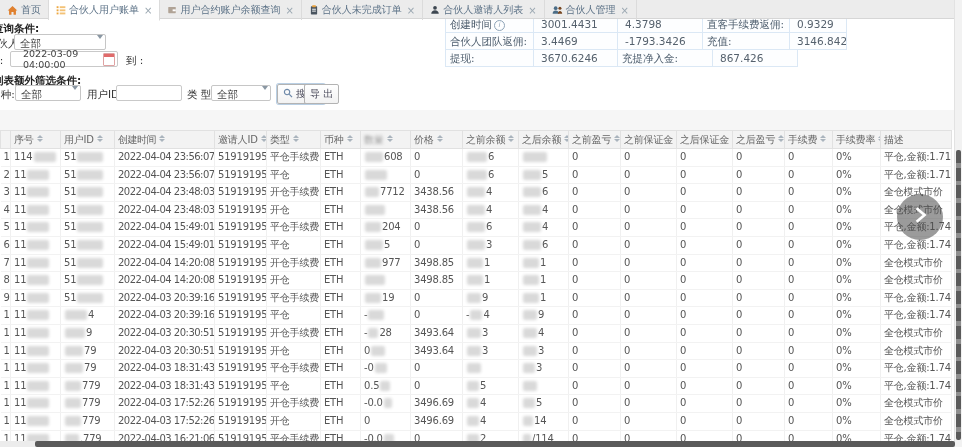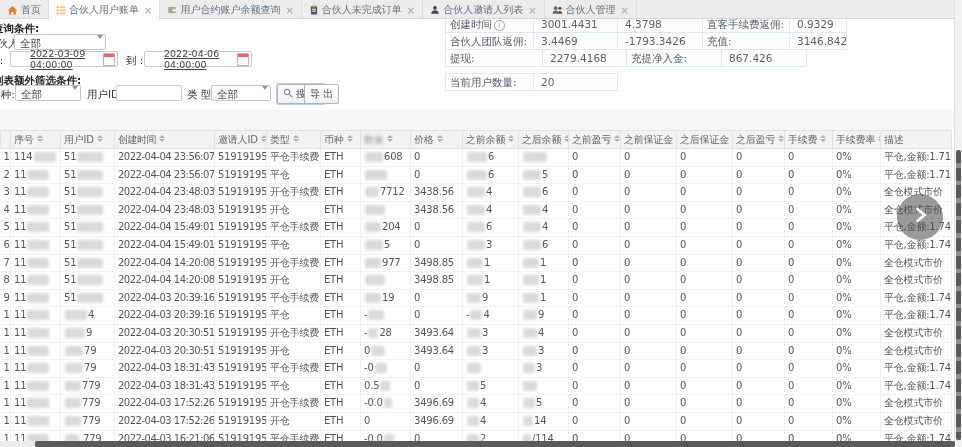--- a/index.html
+++ b/index.html
@@ -15,22 +15,22 @@
   
   .fpane{position:absolute;top:18px;left:0;width:445px;height:108px;font-size:10.5px;color:#333;background:#fff;}
   .flabel{position:absolute;white-space:nowrap;}
   .ftitle{font-weight:bold;color:#222;}
   .sel{position:absolute;background:#fff;border:1px solid #c6c6c6;height:16px;line-height:16px;
        padding:0 2px 0 5px;color:#444;border-radius:2px;display:flex;align-items:flex-start;
        justify-content:space-between;box-sizing:border-box;cursor:pointer;}
   .chev{width:0;height:0;border-left:3.5px solid transparent;border-right:3.5px solid transparent;
         border-top:4px solid #8a97a3;margin-left:4px;}
   .dinput{position:absolute;height:16px;border:1px solid #c9c9c9;background:#fff;border-radius:2px;
-          display:flex;align-items:center;justify-content:space-between;padding:0 2px 0 19px;
-          font-size:9.5px;color:#444;box-sizing:border-box;text-decoration:underline;}
+          display:flex;align-items:center;justify-content:space-between;padding:0 2px 0 12px;
+          font-size:9.5px;color:#444;box-sizing:border-box;}
   .cal{width:10px;height:11px;border:1px solid #dfa3a3;background:linear-gradient(#e06a6a 0 3px,#fff 3px);
        border-radius:1px;cursor:pointer;flex:none;}
   .tinput{position:absolute;height:16px;border:1px solid #c9c9c9;background:#fff;border-radius:2px;
           box-sizing:border-box;font-size:10px;padding:0 3px;color:#444;}
   .btn{position:absolute;height:18px;border:1px solid #b3b3b3;background:linear-gradient(#fff,#f2f2f2);
        border-radius:2px;display:flex;align-items:center;gap:3px;padding:0 5px;font-size:10px;color:#445;cursor:pointer;}
   .btn.search{box-shadow:0 0 0 1px #b9cfe4;}
   
   .sumwrap{position:absolute;left:446px;top:16px;width:502px;font-size:10.5px;color:#4d5d6d;z-index:2;}
   .srow{display:flex;}
@@ -147,24 +147,20 @@
       <span>全部</span>
       <span class="chev"></span>
     </div>
 
     <span class="flabel" style="left:-14px;top:36px">从 :</span>
     <div class="dinput" style="left:10px;top:33px;width:108px">
       <span>2022-03-09 04:00:00</span>
       <span class="cal"></span>
     </div>
     <span class="flabel" style="left:126px;top:36px">到 :</span>
-    <div class="dinput" style="left:144px;top:33px;width:108px">
-      <span>2022-04-06 04:00:00</span>
-      <span class="cal"></span>
-    </div>
 
     <div class="flabel ftitle" style="left:-7px;top:56px">列表额外筛选条件:</div>
 
     <span class="flabel" style="left:-13px;top:70px">币 种:</span>
     <div class="sel" style="left:15px;top:67px;width:66px">
       <span>全部</span>
       <span class="chev"></span>
     </div>
     <span class="flabel" style="left:87px;top:70px">用户ID:</span>
     <input class="tinput" style="left: 116px; top: 67px; width: 66px;" value="">
@@ -195,30 +191,26 @@
           <div class="scell sval" style="width: 58px; padding-left: 7px;">0.9329</div>
         </div>
         <div class="srow">
           <div class="scell" style="width: 89px;"><span>合伙人团队返佣:</span></div>
           <div class="scell sval" style="width: 85px; padding-left: 7px;">3.4469</div>
           <div class="scell sval" style="width: 86px; padding-left: 7px;">-1793.3426</div>
           <div class="scell" style="width: 88px;"><span>充值:</span></div>
           <div class="scell sval" style="width: 58px; padding-left: 7px;">3146.8428</div>
         </div>
         <div class="srow">
-          <div class="scell" style="width: 98px;"><span>提现:</span></div>
-          <div class="scell sval" style="width: 85px; padding-left: 7px;">2279.4168</div>
+          <div class="scell" style="width: 89px;"><span>提现:</span></div>
+          <div class="scell sval" style="width: 85px; padding-left: 7px;">3670.6246</div>
           <div class="scell" style="width: 96px;"><span>充提净入金:</span></div>
           <div class="scell sval" style="width: 86px; padding-left: 7px;">867.426</div>
         </div>
       </div>
-    <div class="countrow">
-      <div class="scell" style="width:89px">当前用户数量:</div>
-      <div class="scell sval" style="width:85px;padding-left:7px">20</div>
-    </div>
   </div>
 
   <div class="band"></div>
 
   <div class="tablewrap">
     <table class="data">
       <colgroup id="cols">
           <col style="width: 10px;">
           <col style="width: 50px;">
           <col style="width: 54px;">

